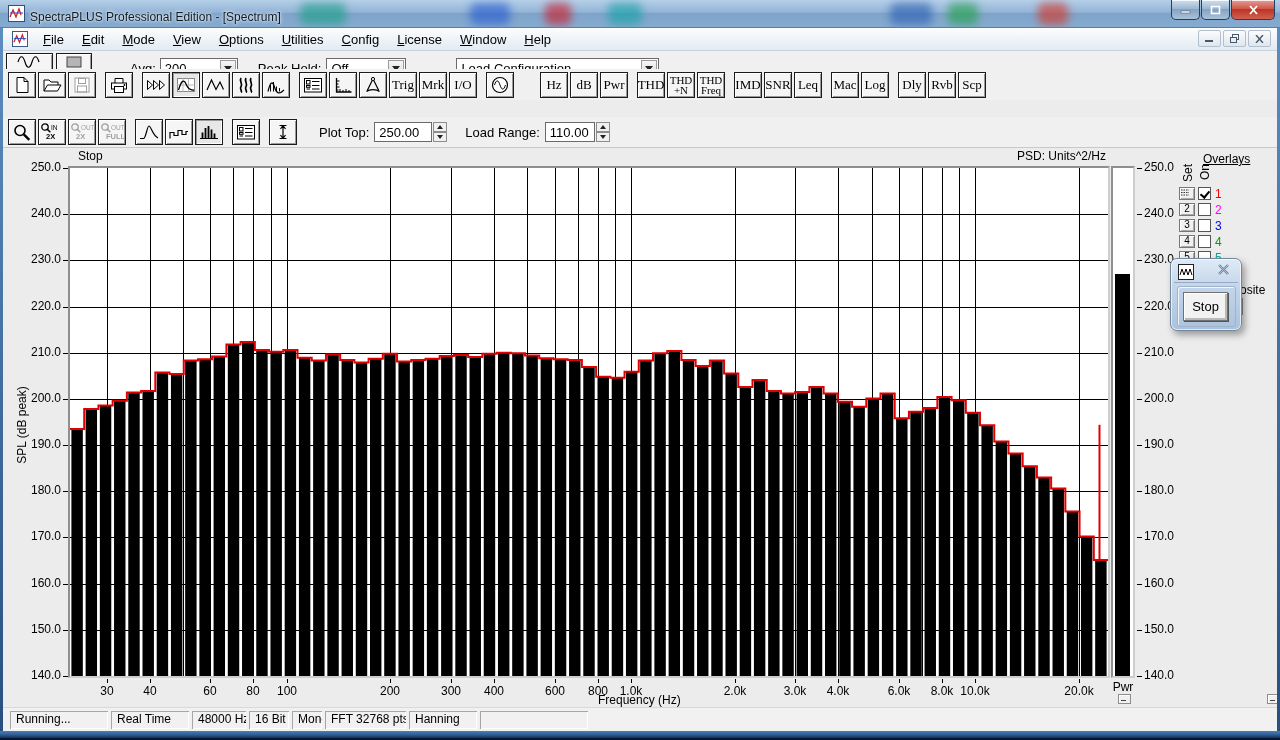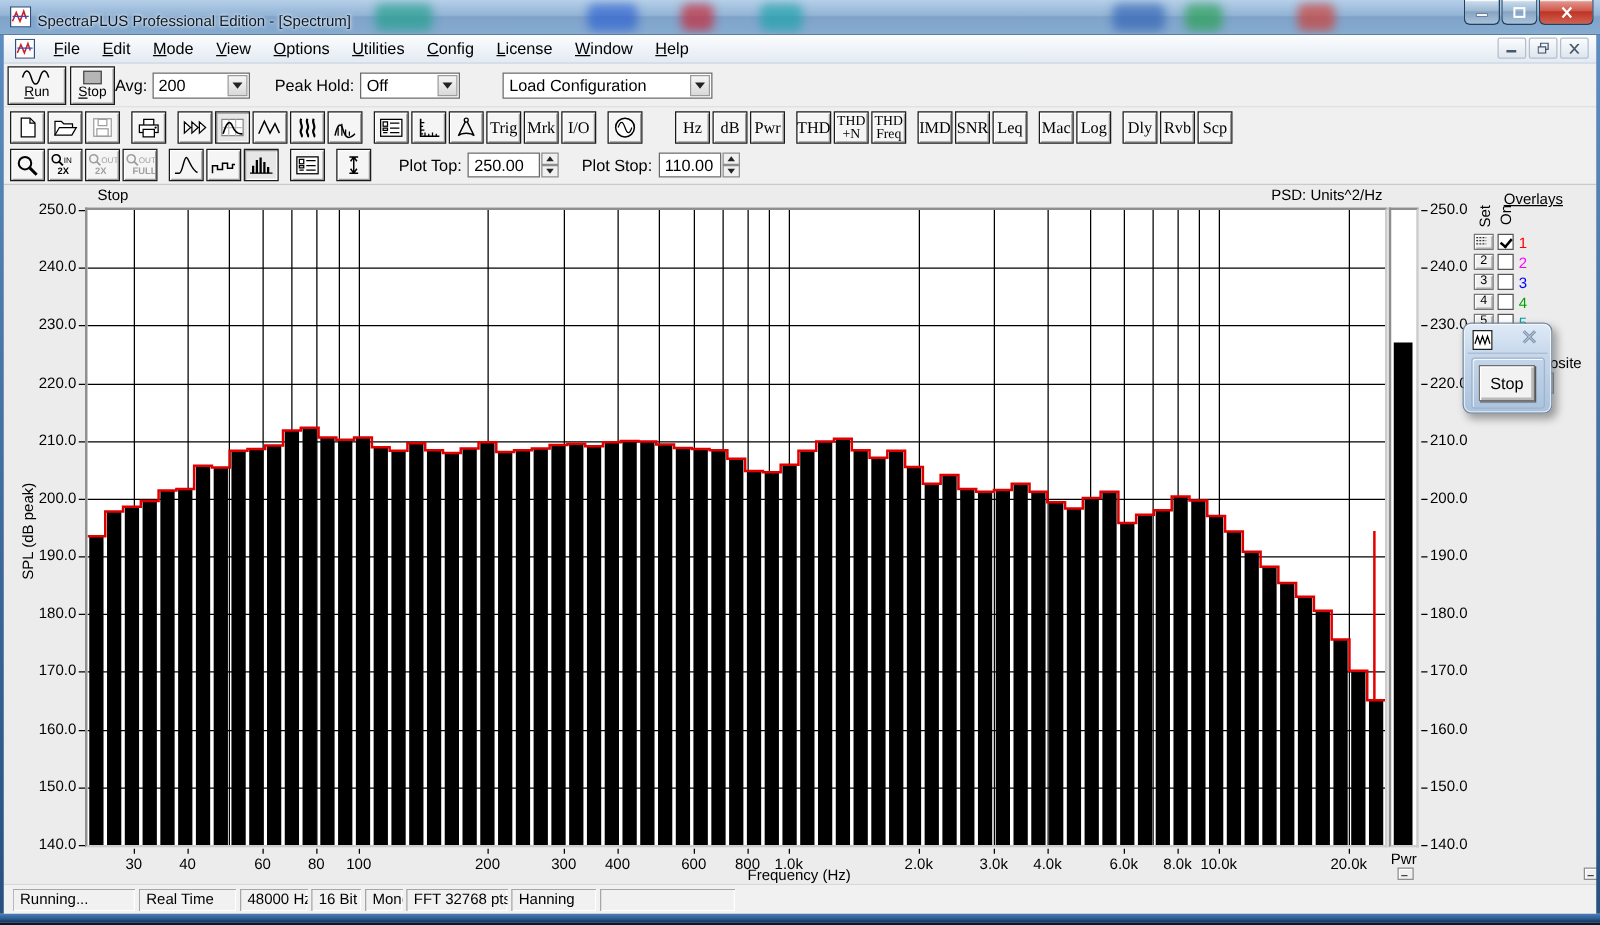--- a/index.html
+++ b/index.html
@@ -34,21 +34,21 @@
   #menubar .mdi-icon { margin:0 6px 0 9px; }
   .menu-item { font-size:13px; color:#000; padding:3px 9px; cursor:default; }
   .menu-item u { text-decoration:underline; }
   #mdi-btns { position:absolute; right:6px; top:2px; display:flex; gap:2px; }
   .mdibtn { width:23px; height:17px; background:linear-gradient(#fbfcfd,#dfe6ee); border:1px solid #b3bfcd;
     border-radius:2px; display:flex; align-items:center; justify-content:center; color:#45586c; }
 
   
   .tbar { position:absolute; left:3px; width:1274px; background:#f0f0f0; display:flex; align-items:center; }
   #toolbar1 { top:51px; height:35px; border-bottom:1px solid #dcdcdc; }
-  #toolbar2 { top:86px; height:31px; }
+  #toolbar2 { top:69px; height:31px; }
   #toolbar3 { top:117px; height:31px; border-bottom:1px solid #c9c9c9; }
   .raised { background:#f5f5f5; border:1px solid #1b1b1b;
     box-shadow:inset 1px 1px 0 #ffffff, inset -1px -1px 0 #9a9a9a; }
   .tbtn { width:28px; height:26px; display:flex; align-items:center; justify-content:center;
     margin-left:2px; color:#000; flex:none; }
   .tbtn.pressed { background:#e7e7e7; box-shadow:inset 1px 1px 0 #9a9a9a, inset -1px -1px 0 #ffffff; }
   .tbtn.disabled { color:#9f9f9f; }
   .tbtn-text { font-family:"Liberation Serif",serif; font-size:13px; line-height:11px; text-align:center; white-space:pre; }
   .tbtn-text.two { font-size:11px; line-height:10px; }
   .bigbtn { height:31px; display:flex; flex-direction:column; align-items:center; justify-content:center;
@@ -201,35 +201,35 @@
           <path d="M1 6C3 -1 6 -1 8 6s5 7 7 0 5-7 7 0" fill="none" stroke="#000" stroke-width="1.2"></path>
         </svg>
       <span id="run-label-slot"><u>R</u>un</span>
     </div>
     <div class="bigbtn raised" style="width:36px">
       <svg width="16" height="12" viewBox="0 0 16 12">
           <rect x="1" y="1" width="14" height="10" fill="#b5b5b5" stroke="#444"></rect>
         </svg>
       <span id="stop-label-slot"><u>S</u>top</span>
     </div>
-    <span class="lbl" style="">Avg:</span>
+    <span class="lbl" style="margin-left:38px">Avg:</span>
     <div class="combo" style="width:78px;margin-left:4px">
       <span class="val">200</span>
       <span class="arrow">
           <span class="tri-d"></span>
         </span>
     </div>
     <span class="lbl" style="margin-left:20px">Peak Hold:</span>
     <div class="combo" style="width:80px;margin-left:5px">
       <span class="val">Off</span>
       <span class="arrow">
           <span class="tri-d"></span>
         </span>
     </div>
-    <div class="combo" style="width:168px;margin-left:34px">
+    <div class="combo" style="width:203px;margin-left:50px">
       <span class="val">Load Configuration</span>
       <span class="arrow">
           <span class="tri-d"></span>
         </span>
     </div>
   </div>
 
   <div class="tbar" id="toolbar2">
       <div class="tbtn raised" style="margin-left: 5px;">
         <span>
@@ -476,21 +476,21 @@
     <span class="lbl" style="margin-left:22px">Plot Top:</span>
     <input class="numin" style="width: 58px; margin-left: 5px;" value="250.00">
     <span class="spin">
         <div>
           <span class="tri-u6"></span>
         </div>
         <div>
           <span class="tri-d6"></span>
         </div>
       </span>
-    <span class="lbl" style="margin-left:18px">Plot Stop:</span>
+    <span class="lbl" style="margin-left:18px">Load Range:</span>
     <input class="numin" style="width: 50px; margin-left: 5px;" value="110.00">
     <span class="spin">
         <div>
           <span class="tri-u6"></span>
         </div>
         <div>
           <span class="tri-d6"></span>
         </div>
       </span>
   </div>

